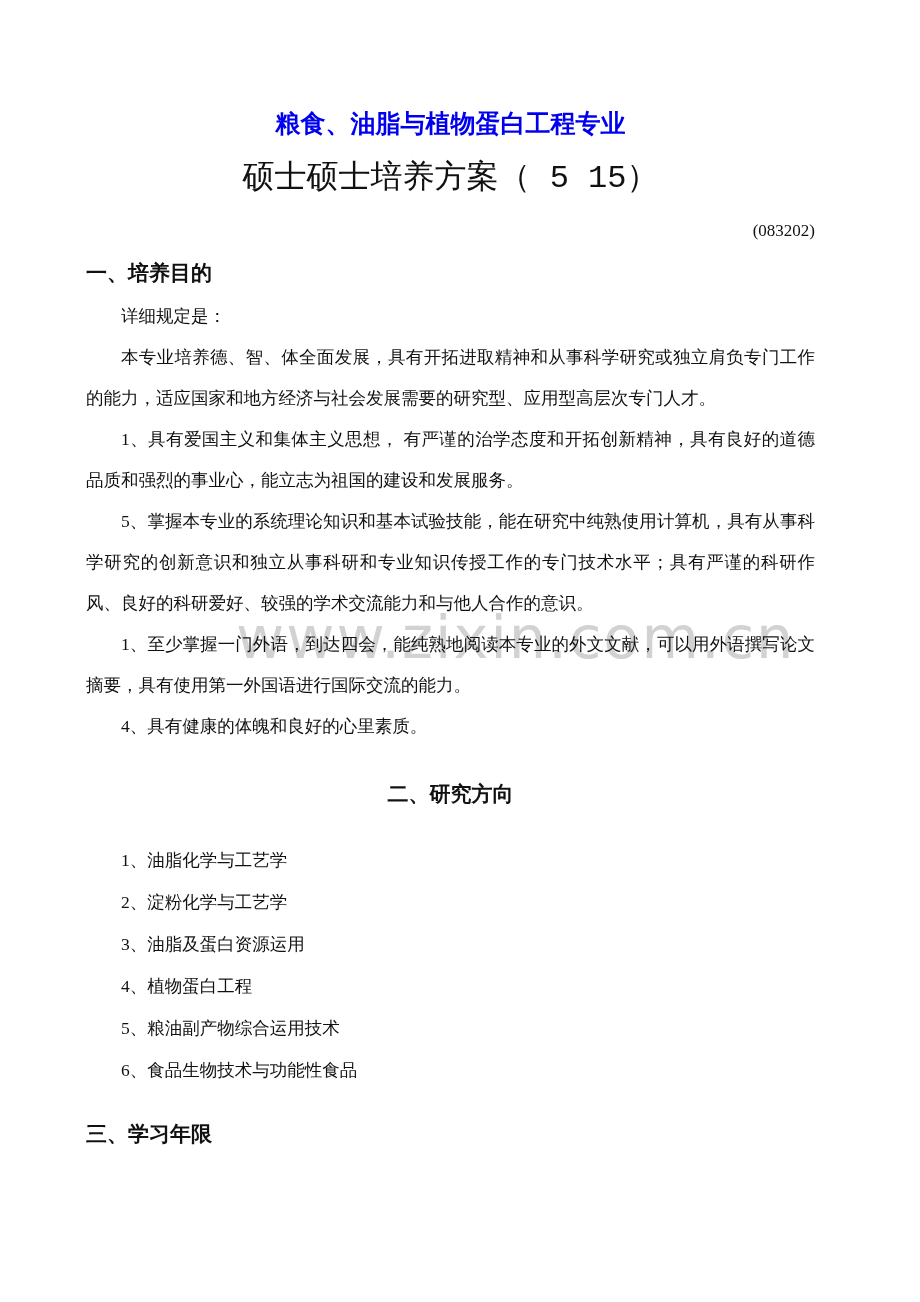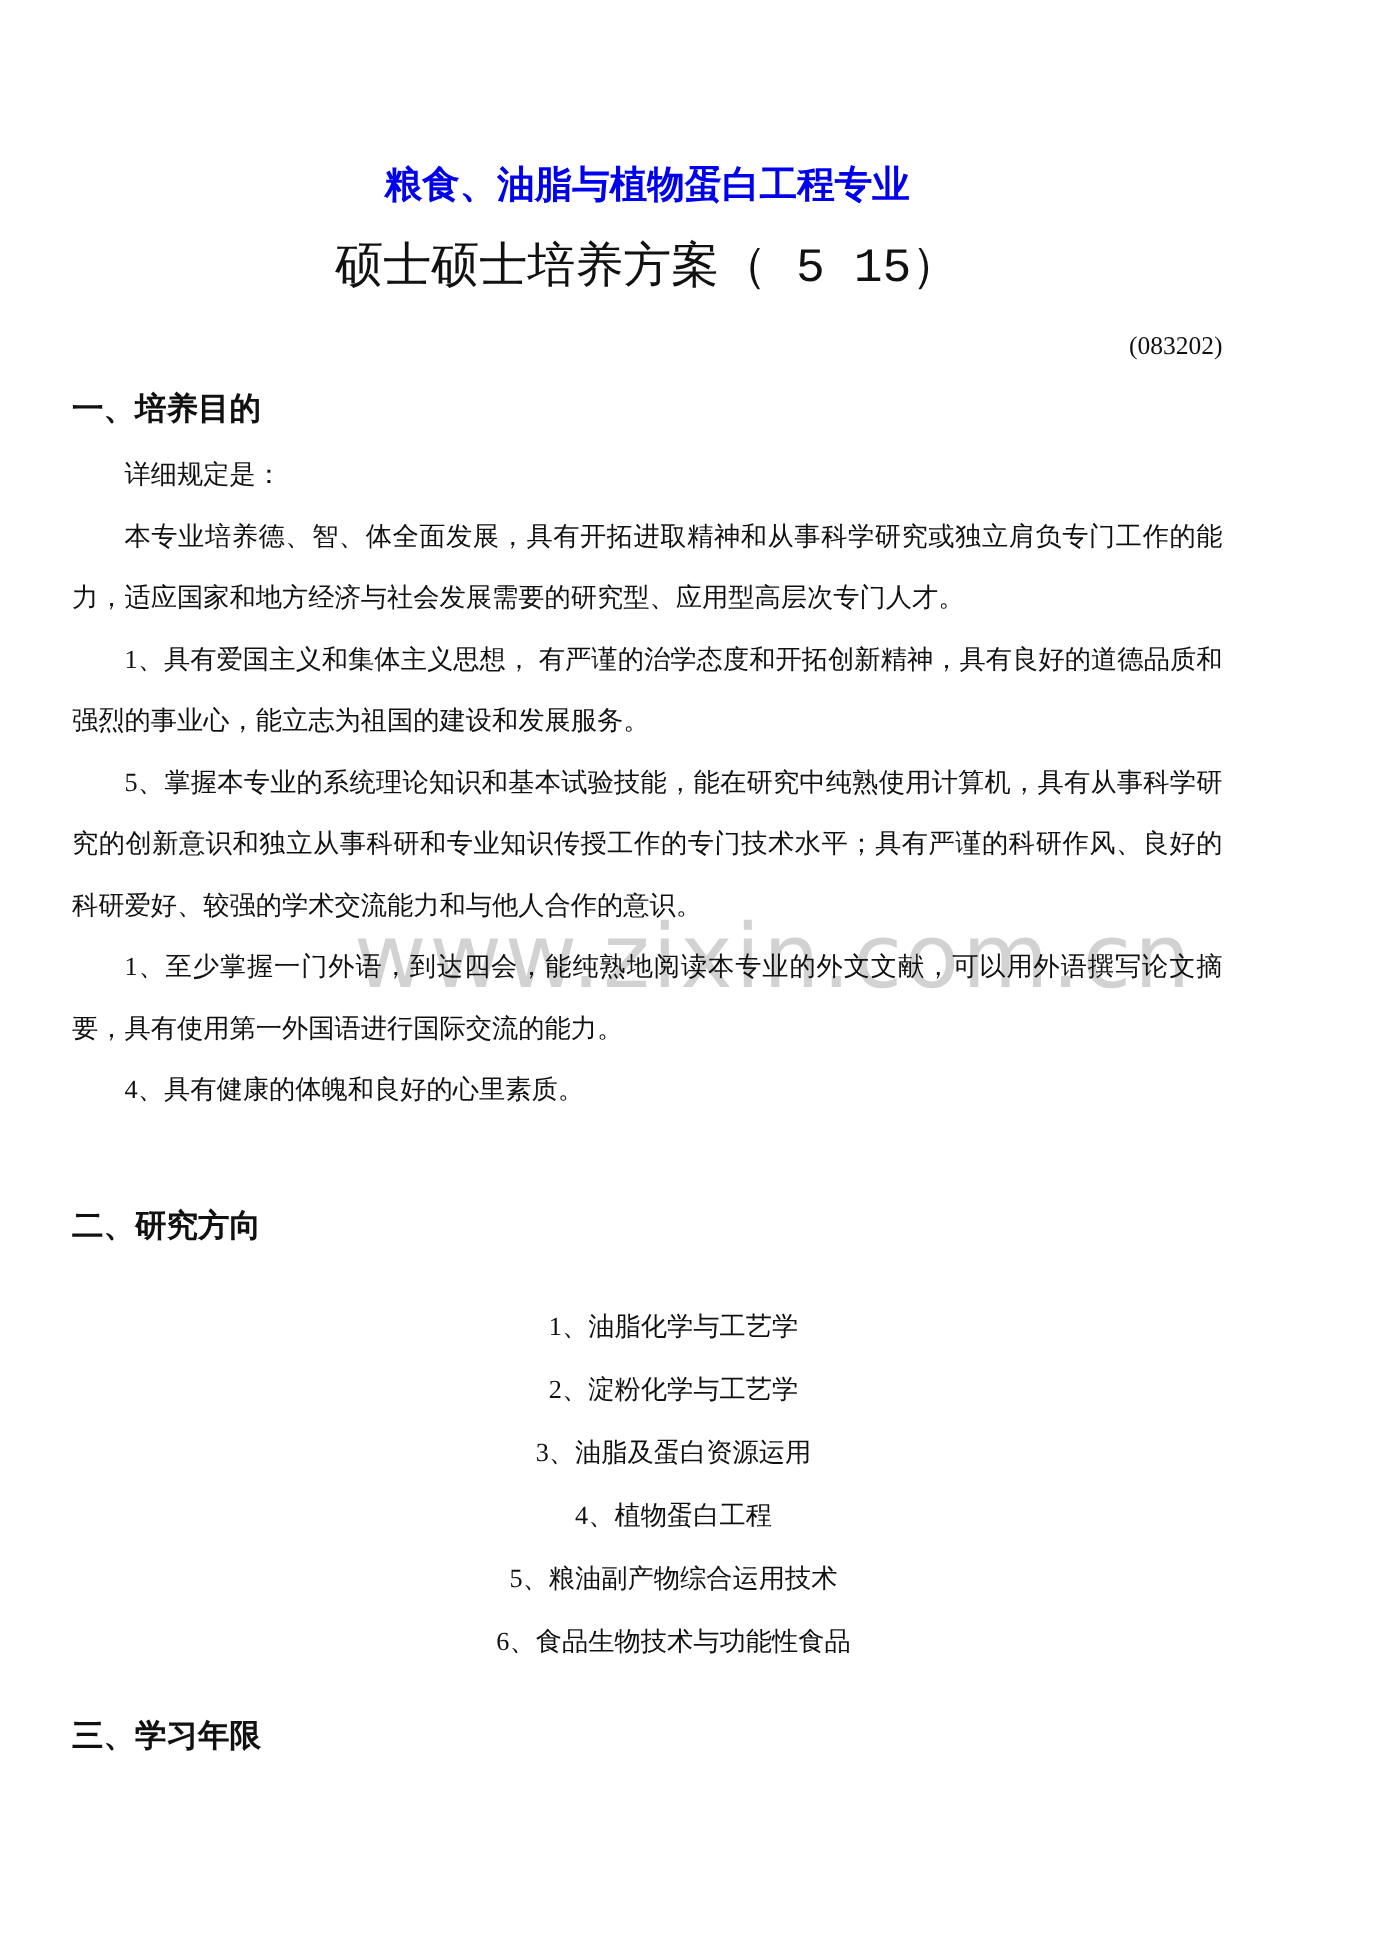--- a/index.html
+++ b/index.html
@@ -25,21 +25,21 @@
     font-size: 59px;
     line-height: 1;
     letter-spacing: 2px;
     color: #d2d2d2;
     white-space: nowrap;
     user-select: none;
   }
   .content {
     position: relative;
     z-index: 1;
-    padding: 0 105px 0 48px; 
+    padding: 0 105px 0 86px; 
   }
   .doc-title {
     margin: 0;
     padding-top: 106px;
     text-align: center;
     font-family: "Liberation Sans", "DejaVu Sans", sans-serif;
     font-size: 25px;
     line-height: 34px;
     font-weight: bold;
     color: #0000ee;
@@ -62,31 +62,31 @@
   }
   .section-heading {
     font-family: "Liberation Sans", "DejaVu Sans", sans-serif;
     font-size: 21px;
     line-height: 30px;
     font-weight: bold;
     color: #111111;
     margin: 0;
   }
   .heading-1 { margin-top: 14px; }
-  .heading-2 { margin-top: 56px; }
+  .heading-2 { margin-top: 32px; text-align: center; }
   .heading-3 { margin-top: 28px; }
   .body-text { margin-top: 8px; }
   .body-text p {
     margin: 0;
     font-size: 17.5px;
     line-height: 41px;
     text-align: justify;
     text-indent: 2em;
   }
-  .direction-list { margin-top: 30px; text-align: center; }
+  .direction-list { margin-top: 30px; }
   .direction-list .direction-item {
     font-size: 17.5px;
     line-height: 42px;
     text-indent: 2em;
   }
 </style>
 </head>
 <body>
 
 <div class="page">

